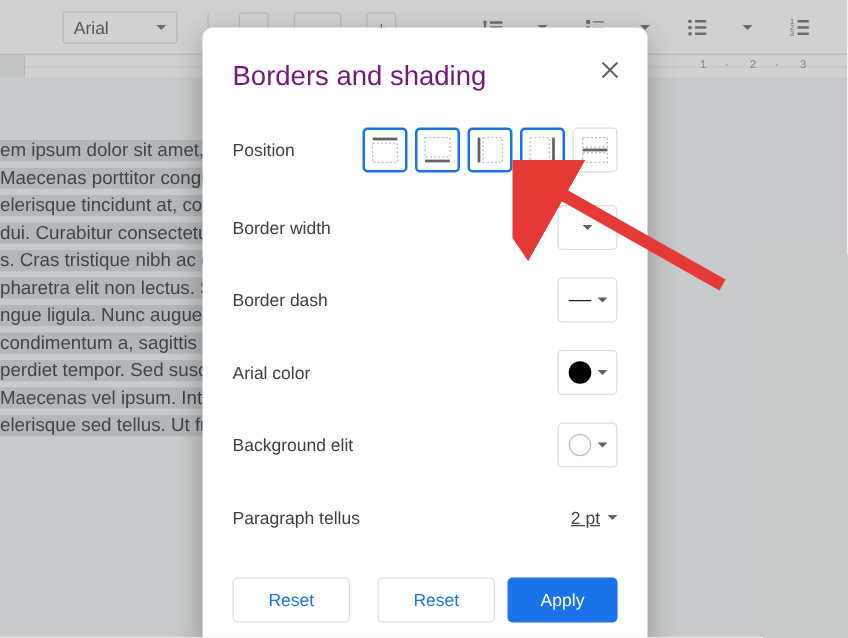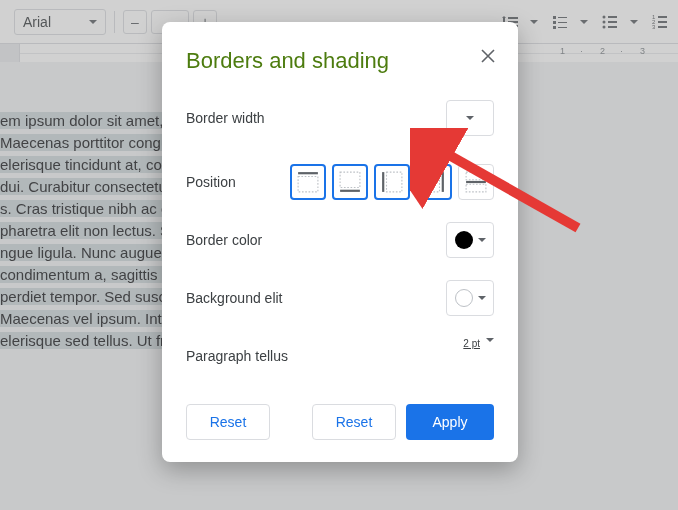--- a/index.html
+++ b/index.html
@@ -9,22 +9,22 @@
     background: #fff;
     overflow: hidden;
     position: relative;
     font-size: 14px;
     color: #3c4043;
   }
   .toolbar {
     height: 44px;
     border-bottom: 1px solid #dadce0;
     display: flex; align-items: center;
-    padding: 0 4px;
-    gap: 4px;
+    padding: 0 24px;
+    gap: 20px;
   }
   .toolbar .sep { width:1px; height:22px; background:#dadce0; margin:0 4px; }
   .font-sel {
     border:1px solid #dadce0; border-radius:3px;
     height:26px; display:flex; align-items:center;
     padding:0 8px; width:92px; justify-content:space-between;
     font-size:14px; color:#3c4043;
   }
   .sz-btn {
     border:1px solid #dadce0; border-radius:3px;
@@ -65,21 +65,21 @@
   .dialog {
     position:absolute;
     left:162px; top:22px;
     width:356px;
     background:#fff;
     border-radius:8px;
     box-shadow:0 8px 24px rgba(0,0,0,0.28);
     padding:26px 24px 22px 24px;
   }
   .dlg-title {
-    font-size:22px; color:#4d7c0f;
+    font-size:22px; color:#701a75;
     font-family:"Google Sans","Product Sans",Arial,sans-serif;
   }
   .dlg-close {
     position:absolute; right:18px; top:22px;
     color:#5f6368; font-size:16px; width:24px;height:24px;
     display:flex;align-items:center;justify-content:center;
   }
   .row {
     display:flex; align-items:center; justify-content:space-between;
     margin-top:22px;
@@ -100,33 +100,33 @@
     display:flex; align-items:center; justify-content:center;
     gap:5px;
     font-size:13px;
   }
   .caret {
     width:0;height:0;border-left:4px solid transparent;border-right:4px solid transparent;border-top:4px solid #5f6368;
   }
   .pad-sel {
     width:56px; height:36px;
     border:none;
-    display:flex; align-items:flex-start; justify-content:flex-end;
-    gap:6px; font-size:10px; color:#3c4043;text-decoration:underline;
+    display:flex; align-items:center; justify-content:flex-end;
+    gap:6px; font-size:14px; color:#3c4043;text-decoration:underline;
   }
   .btn-row { display:flex; gap:10px; margin-top:30px; justify-content:flex-start; }
   .btn {
     height:36px; border-radius:4px;
     display:flex; align-items:center; justify-content:center;
     font-size:14px; font-weight:500;
     font-family:"Google Sans",Arial,sans-serif;
     padding:0 20px;
     cursor:pointer;
   }
-  .btn.ghost { border:1px solid #dadce0; color:#1a73e8; background:#fff; width:84px;}
+  .btn.ghost { border:1px solid #dadce0; color:#1a73e8; background:#fff; width:94px;}
   .btn.primary { background:#1a73e8; color:#fff; border:none; width:88px;}
   .swatch-black { width:18px;height:18px;border-radius:50%; background:#000;}
   .swatch-white { width:18px;height:18px;border-radius:50%; background:#fff; border:1px solid #bdc1c6;}
   .dash-sample { width:18px; height:0; border-top:1.5px solid #202124;}
   .arrow {
     position:absolute;
     pointer-events:none;
     z-index:50;
   }
 </style>
@@ -213,27 +213,20 @@
 <div class="overlay"></div>
 
 <div class="dialog">
   <div class="dlg-title">Borders and shading</div>
   <div class="dlg-close">
     <svg width="14" height="14" viewBox="0 0 14 14">
         <path stroke="#5f6368" stroke-width="1.6" d="M1 1l12 12M13 1L1 13"></path>
       </svg>
   </div>
 
-  <div class="row" style="margin-top:26px">
-    <div class="row-label">Border width</div>
-    <div class="drop">
-      <span class="caret"></span>
-    </div>
-  </div>
-
   <div class="row" style="margin-top:28px">
     <div class="row-label">Position</div>
     <div class="pos-group">
       <div class="pos-btn sel">
         <svg class="pos-glyph" viewBox="0 0 20 20">
             <rect x="1" y="1" width="18" height="2" fill="#5f6368"></rect>
             <rect x="1" y="5" width="18" height="14" fill="none" stroke="#bdc1c6" stroke-dasharray="1.5 1.5"></rect>
           </svg>
       </div>
       <div class="pos-btn sel">
@@ -257,23 +250,37 @@
       <div class="pos-btn">
         <svg class="pos-glyph" viewBox="0 0 20 20">
             <rect x="1" y="1" width="18" height="7" fill="none" stroke="#bdc1c6" stroke-dasharray="1.5 1.5"></rect>
             <rect x="1" y="9" width="18" height="2" fill="#5f6368"></rect>
             <rect x="1" y="12" width="18" height="7" fill="none" stroke="#bdc1c6" stroke-dasharray="1.5 1.5"></rect>
           </svg>
       </div>
     </div>
   </div>
 
+  <div class="row" style="margin-top:26px">
+    <div class="row-label">Border width</div>
+    <div class="drop">
+      <span class="caret"></span>
+    </div>
+  </div>
 
   <div class="row">
-    <div class="row-label">Border color</div>
+    <div class="row-label">Border dash</div>
+    <div class="drop">
+      <span class="dash-sample"></span>
+      <span class="caret"></span>
+    </div>
+  </div>
+
+  <div class="row">
+    <div class="row-label">Arial color</div>
     <div class="drop">
       <span class="swatch-black"></span>
       <span class="caret"></span>
     </div>
   </div>
 
   <div class="row">
     <div class="row-label">Background elit</div>
     <div class="drop">
       <span class="swatch-white"></span>

